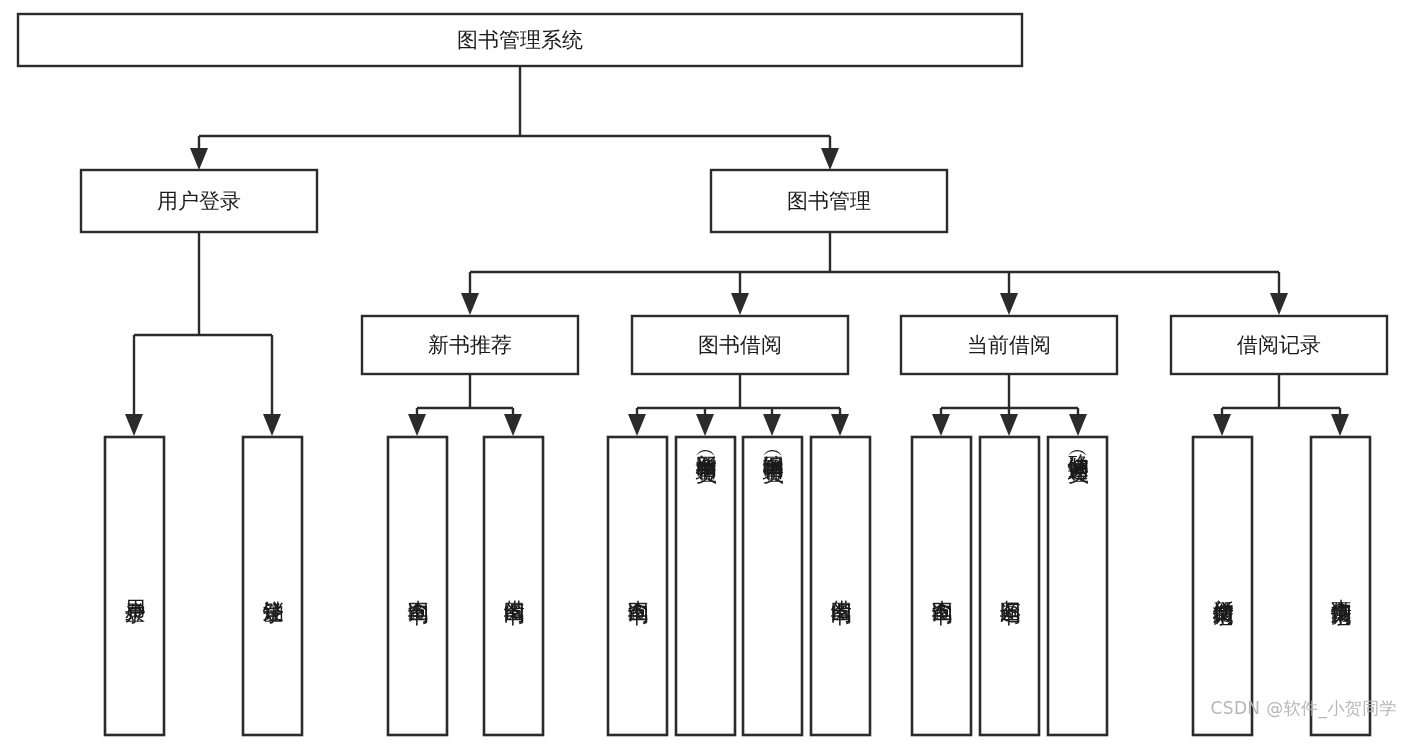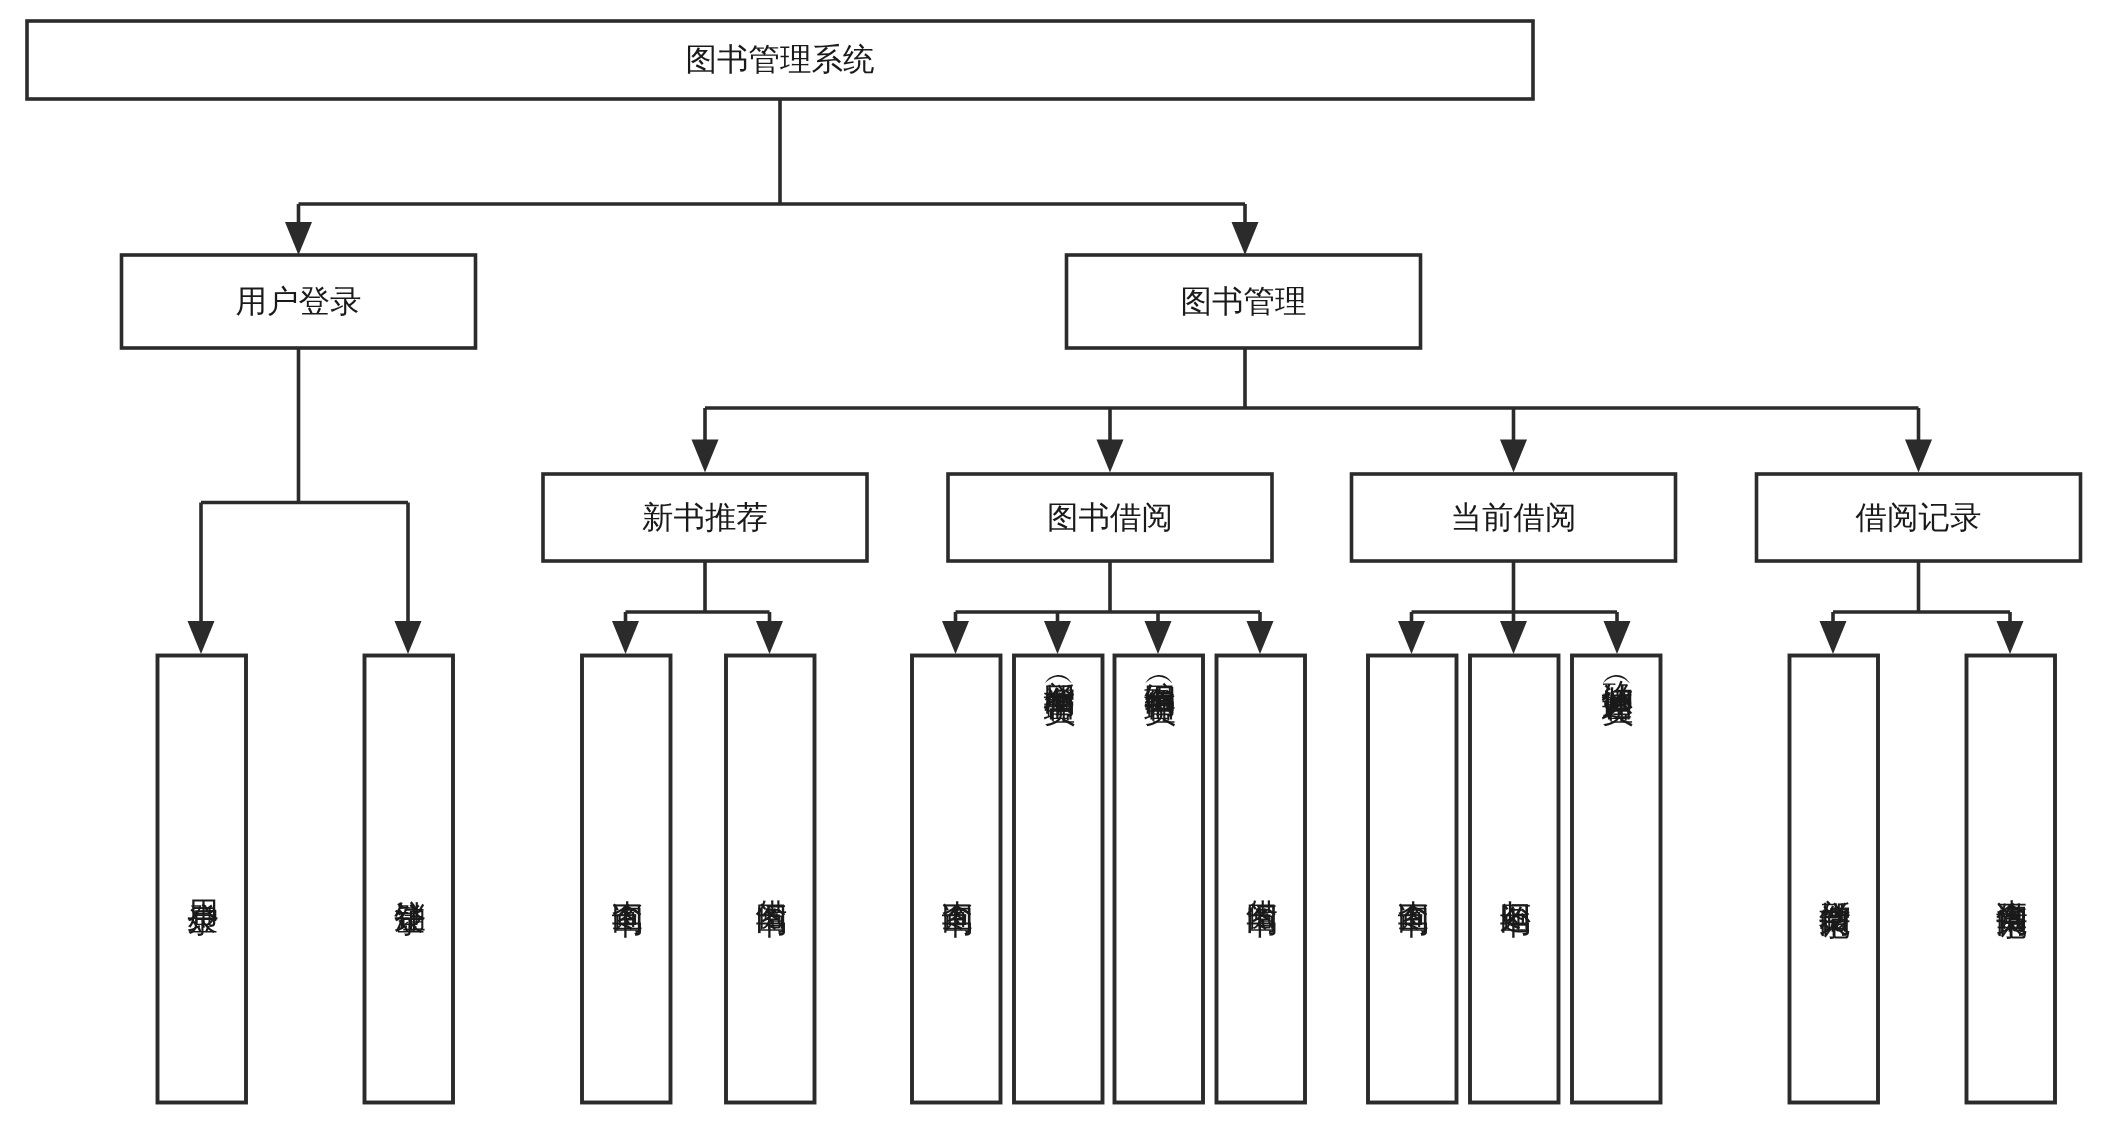--- a/index.html
+++ b/index.html
@@ -274,13 +274,14 @@
     <span class="vert-label">确认归还（管理员）</span>
   </div>
 
   <div class="vert-label-wrap" style="left:1193px; top:437px; width:59px; height:298px;">
     <span class="vert-label">新增借阅记录</span>
   </div>
   <div class="vert-label-wrap" style="left:1311px; top:437px; width:59px; height:298px;">
     <span class="vert-label">查询借阅记录</span>
   </div>
 
+  <div class="watermark">CSDN @软件_小贺同学</div>
 </div>
 
 </body></html>

